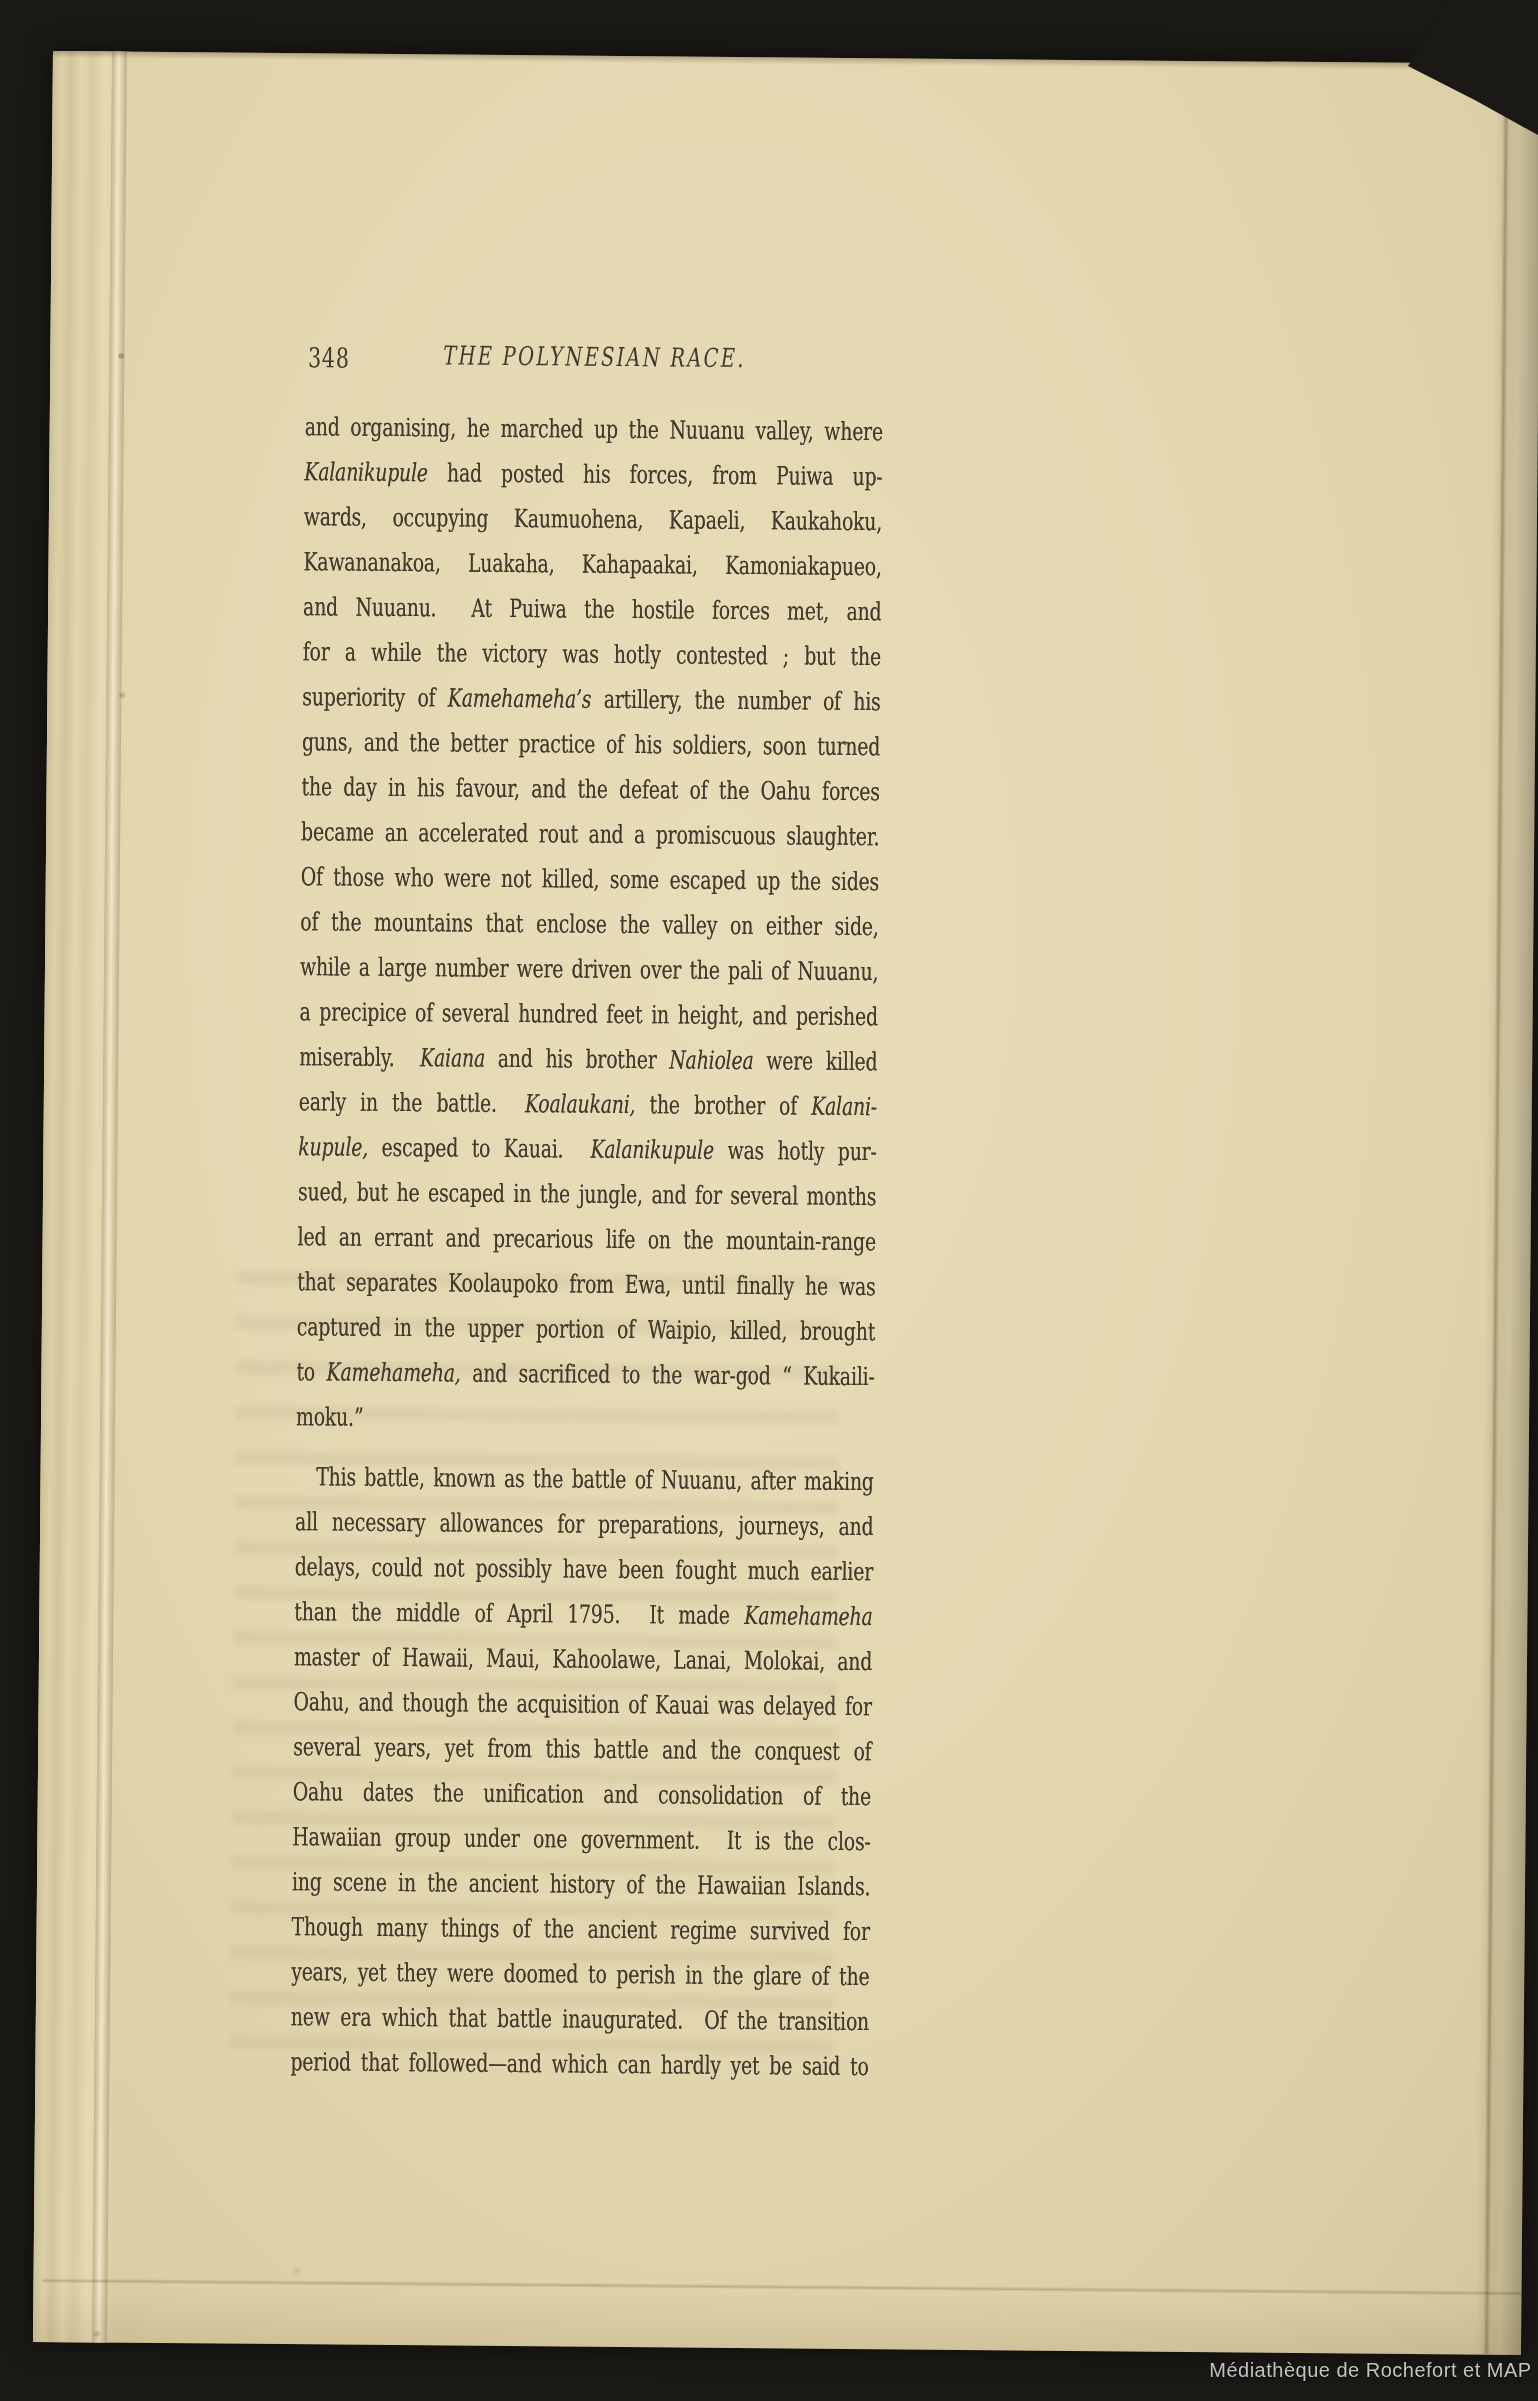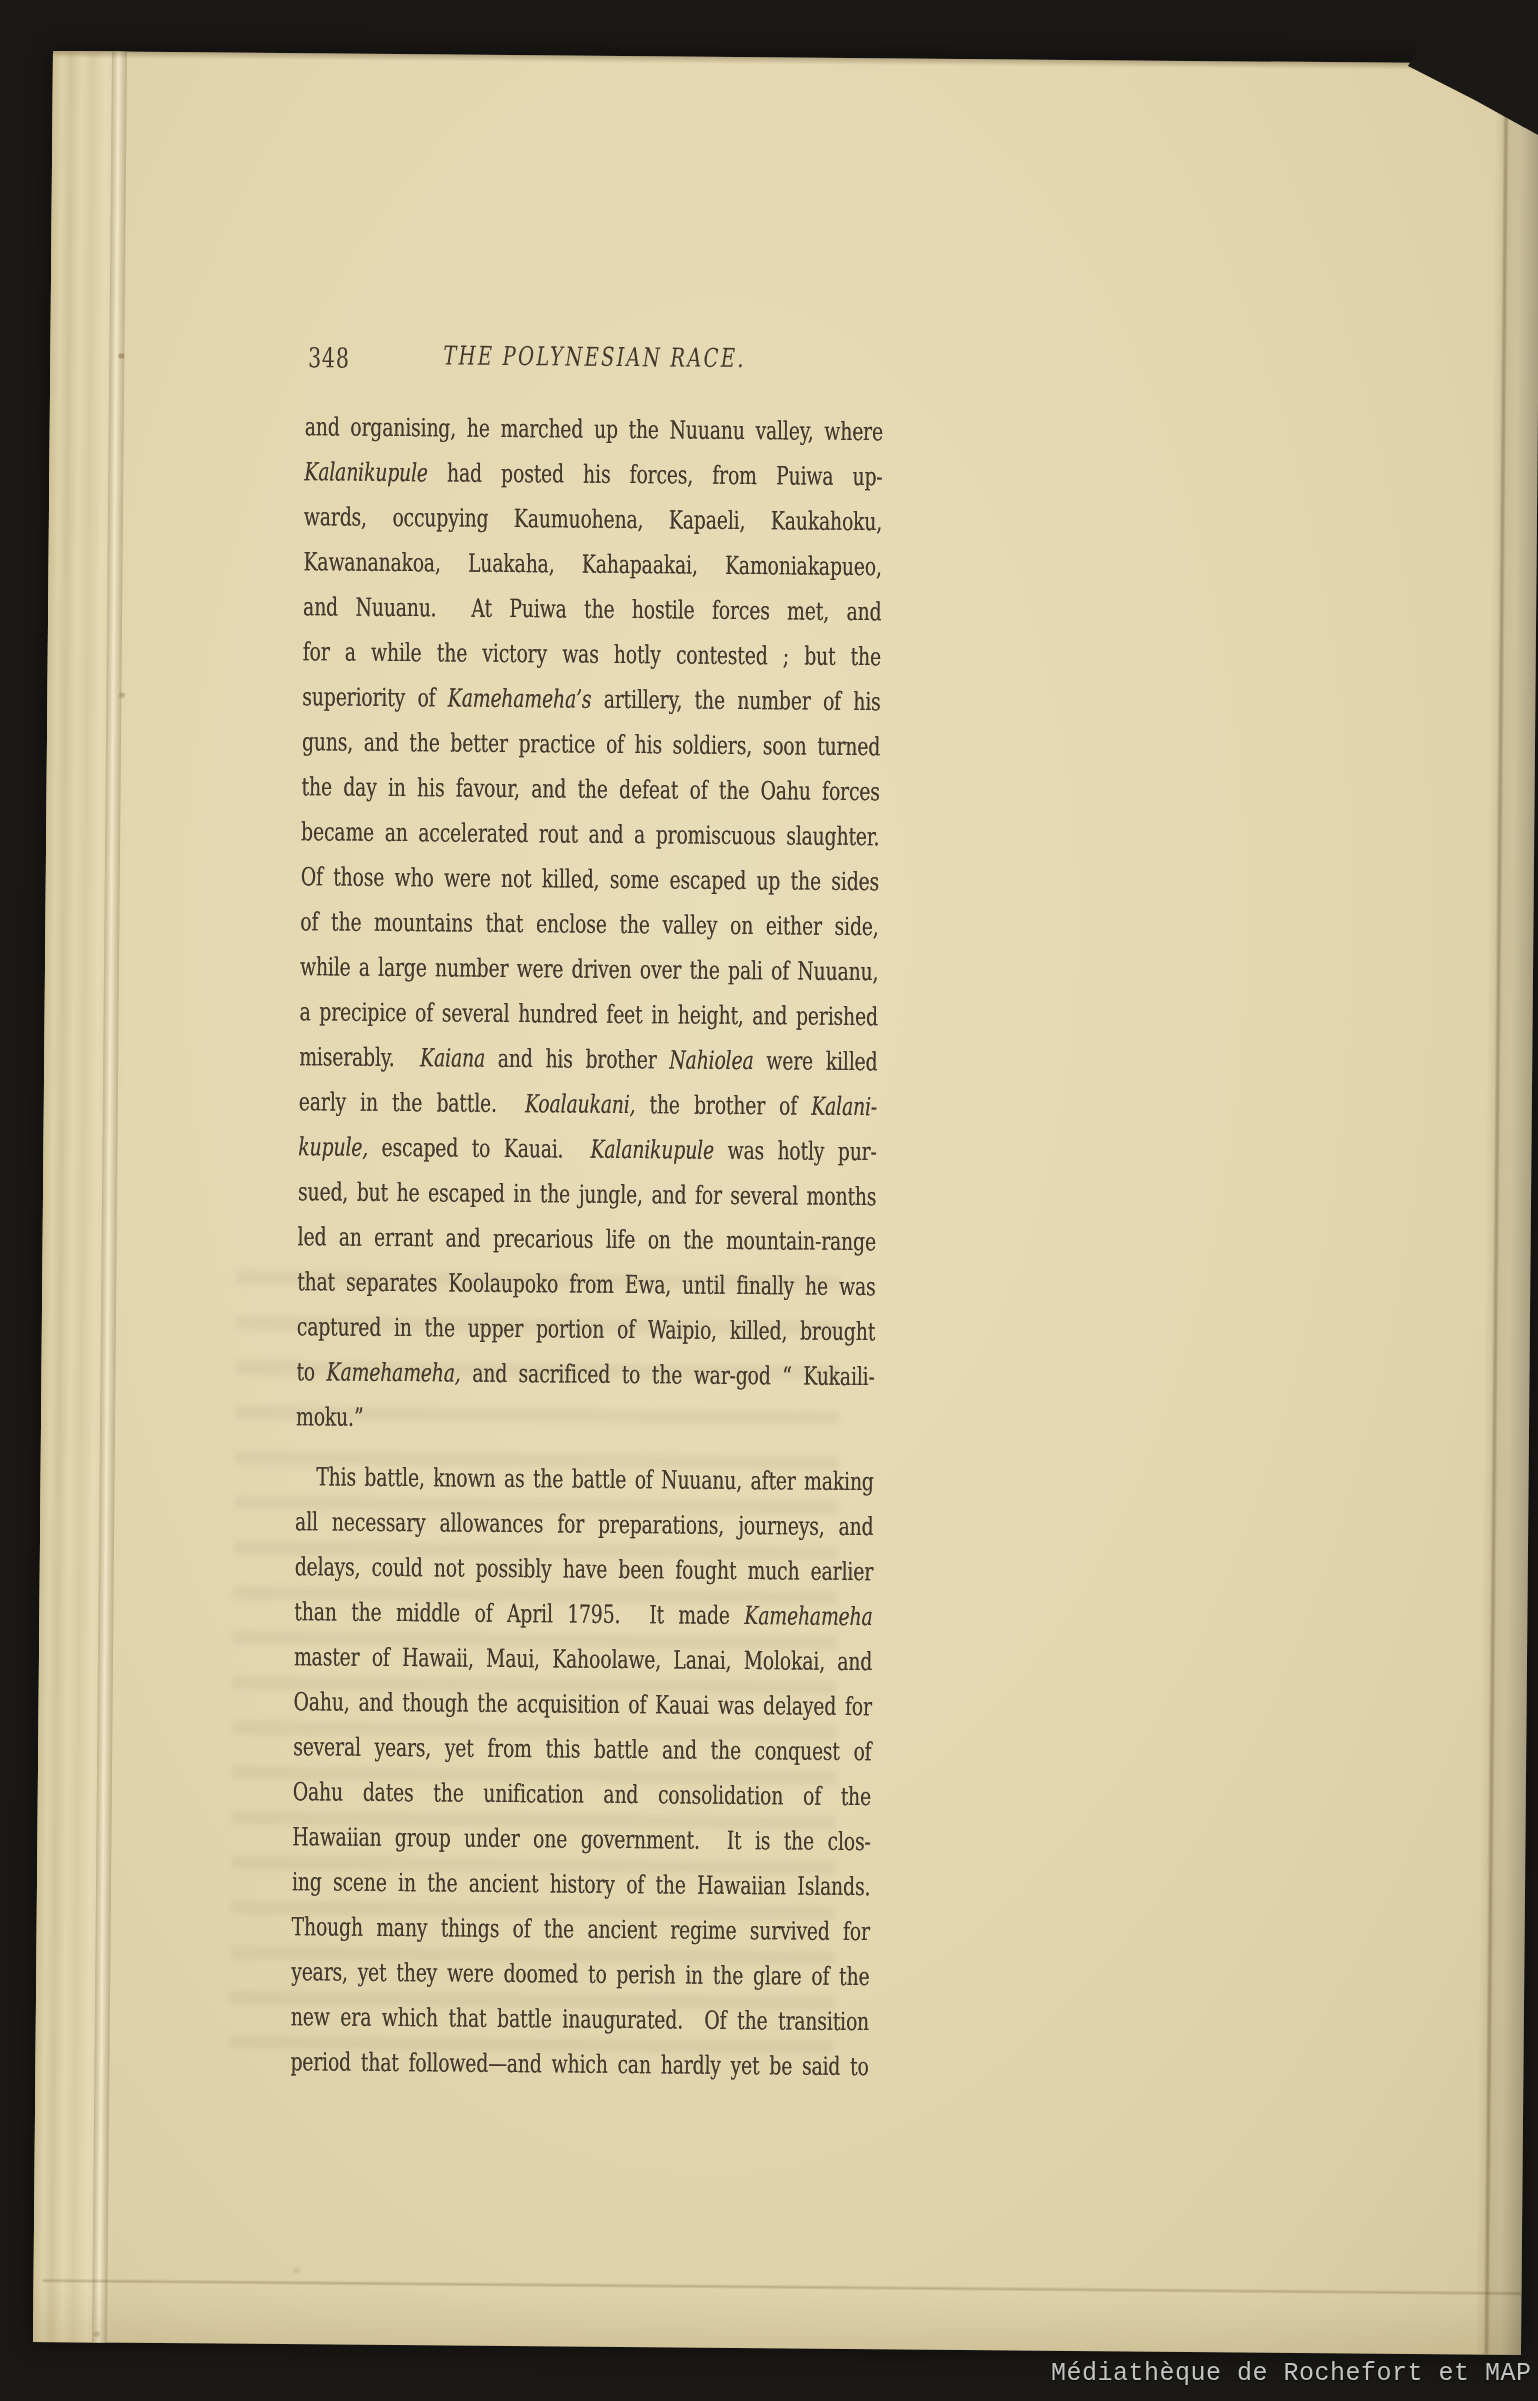--- a/index.html
+++ b/index.html
@@ -57,22 +57,22 @@
     font-size:25px;line-height:45px;letter-spacing:-0.2px;
     text-align:justify;text-align-last:justify;white-space:pre-wrap;
     text-shadow:0 0 0.5px rgba(66,57,44,.65);
   }
   .line.nojust{text-align-last:left;}
   .line.indent{text-indent:27.5px;}
   .it{font-style:italic;}
 
   .watermark{
     position:absolute;right:6.4px;top:2359px;
-    font-family:Liberation Mono, monospace;
-    font-size:25px;color:var(--wm,#c3c3c3);letter-spacing:0.5px;
+    font-family:Liberation Sans, sans-serif;
+    font-size:20px;color:var(--wm,#c3c3c3);letter-spacing:0.5px;
     text-shadow:0 0.9px 1.8px rgba(0,0,0,.8);
   }
 </style>
 </head>
 <body>
 
 <div class="page">
   <div class="edge-left"></div>
   <div class="seam"></div>
   <div class="edge-top"></div>

